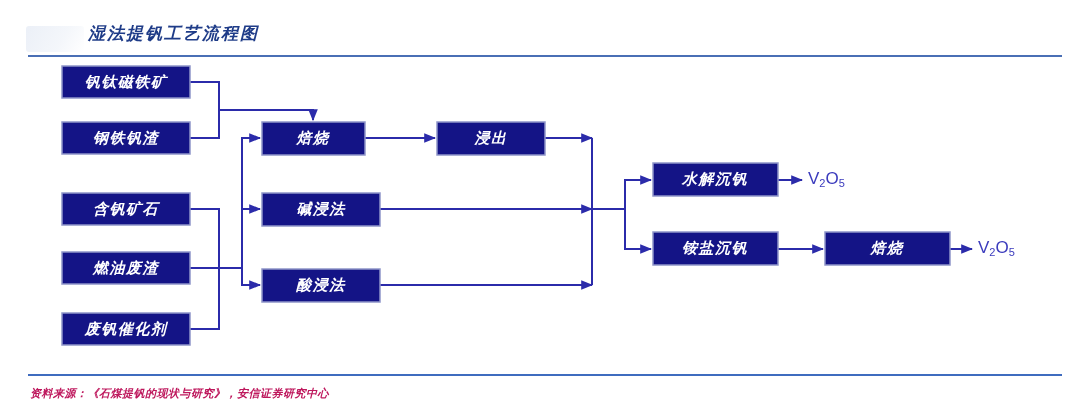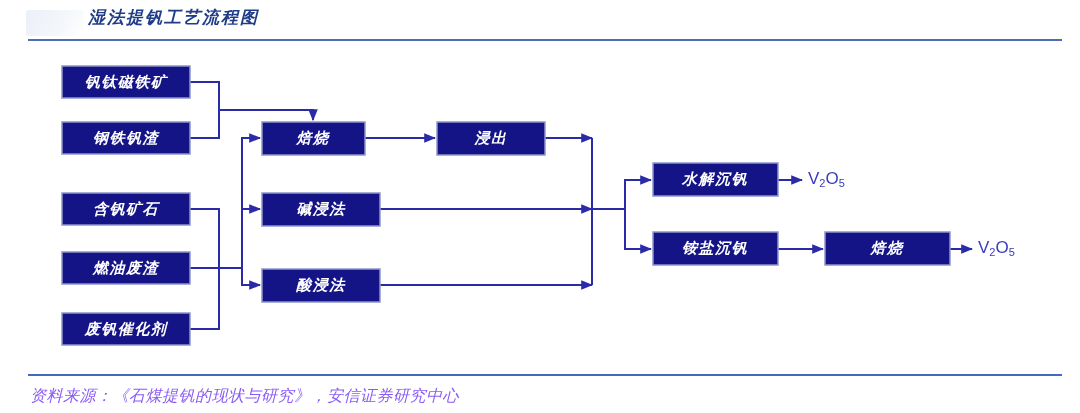--- a/index.html
+++ b/index.html
@@ -11,21 +11,21 @@
     width: 1080px;
     height: 413px;
     position: relative;
     overflow: hidden;
     font-family: "Liberation Sans", sans-serif;
   }
 
   
   #header {
     position: absolute;
-    left: 0; top: 0;
+    left: 0; top: 16px;
     width: 879px;
     height: 44px;
   }
   #watermark {
     position: absolute;
     left: 26px; top: 10px;
     width: 58px; height: 26px;
     background: linear-gradient(120deg, #e8edf6 0%, #f2f5fa 60%, #ffffff 100%);
     border-radius: 3px;
     opacity: .85;
@@ -53,23 +53,23 @@
     position: absolute;
     left: 28px; top: 374px;
     width: 1034px; height: 2px;
     background: #3f6cbf;
   }
   #footer-note {
     position: absolute;
     left: 30px; top: 386px;
     font-family: "DejaVu Serif", "Liberation Serif", serif;
     font-style: italic;
-    font-weight: normal;
-    font-size: 16px;
-    color: #8b5cf6;
+    font-weight: bold;
+    font-size: 11px;
+    color: #be185d;
     letter-spacing: .5px;
     white-space: nowrap;
   }
 
   
   #flow {
     position: absolute;
     left: 0; top: 44px;
     width: 1080px;
     height: 330px;

